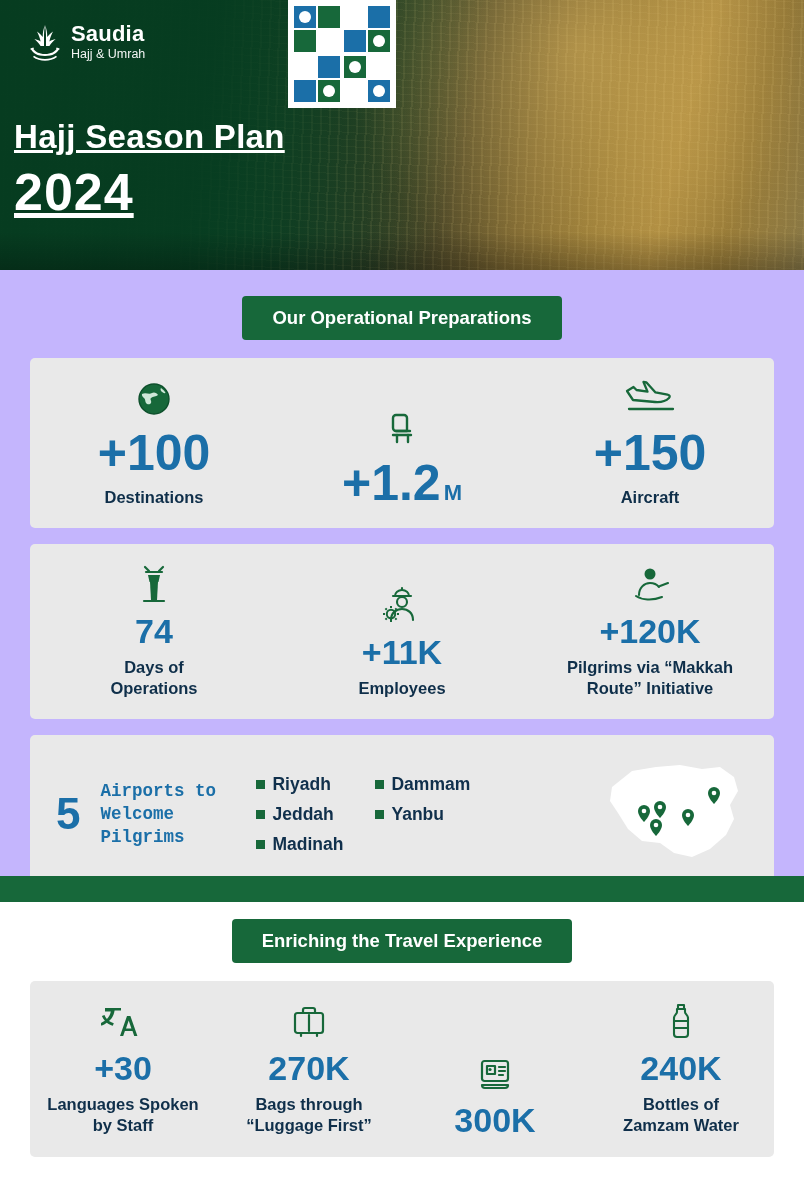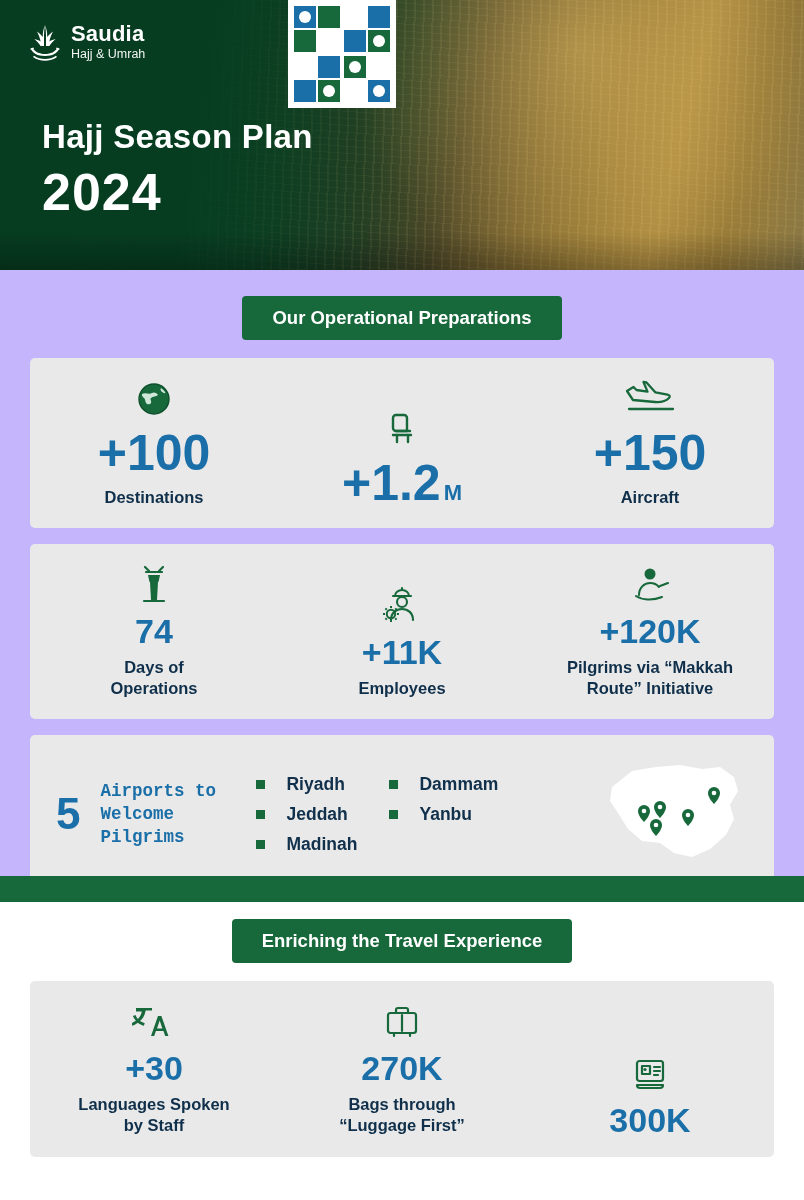--- a/index.html
+++ b/index.html
@@ -81,24 +81,25 @@
     position: absolute;
     top: 0;
     left: 288px;
     width: 108px;
     height: 108px;
     z-index: 4;
   }
 
   .hero-heading {
     position: absolute;
-    left: 42px;
+    left: 14px;
     top: 118px;
     z-index: 5;
     color: #ffffff;
+    text-decoration: underline;
   }
   .hero-title { font-size: 33px; font-weight: 700; letter-spacing: .3px; }
   .hero-year { font-size: 52px; font-weight: 700; margin-top: 6px; letter-spacing: 1px; }
 
   
   .section-banner {
     margin: 0 auto;
     background: #17683a;
     color: #ffffff;
     border-radius: 4px;
@@ -163,21 +164,21 @@
     line-height: 1.3;
     margin-left: 10px;
     max-width: 120px;
     font-family: Liberation Mono, monospace;
   }
   .city-cols { display: flex; gap: 32px; margin-left: 26px; }
   .city-col { display: flex; flex-direction: column; gap: 9px; }
   .city {
     display: flex;
     align-items: center;
-    gap: 21px;
+    gap: 7px;
     font-size: 17.5px;
     font-weight: 700;
     color: #10304c;
   }
   .bullet {
     width: 9px; height: 9px;
     background: #17683a;
     display: inline-block;
     flex: 0 0 auto;
   }
@@ -460,16 +461,31 @@
             <path d="M14 12 h8 v8 h-8 z"></path>
             <circle cx="17" cy="15.5" r="1.6" fill="#17683a" stroke="none"></circle>
             <path d="M26 13 h6 M26 17 h6 M26 21 h4"></path>
             <path d="M9 31 h26 a3 3 0 0 1 -3 3 h-20 a3 3 0 0 1 -3 -3 z"></path>
           </g>
         </svg>
       </div>
       <div class="stat stat-md">300K</div>
     </div>
 
+    <div class="cell">
+      <div class="icon-box">
+        <svg width="36" height="42" viewBox="0 0 36 42">
+          <g fill="none" stroke="#17683a" stroke-width="2.1" stroke-linecap="round" stroke-linejoin="round">
+            <path d="M15 4 h6 v4 h-6 z"></path>
+            <path d="M14 8 h8 v3 c0 2 3 3 3 6 v16 a3 3 0 0 1 -3 3 h-8 a3 3 0 0 1 -3 -3 v-16 c0 -3 3 -4 3 -6 z"></path>
+            <path d="M11 20 h14"></path>
+            <path d="M11 27 h14"></path>
+          </g>
+        </svg>
+      </div>
+      <div class="stat stat-md">240K</div>
+      <div class="label" style="white-space:pre-line">Bottles of
+Zamzam Water</div>
+    </div>
   </div>
 
   <div class="footer-bar"></div>
 </div>
 
 </body></html>

